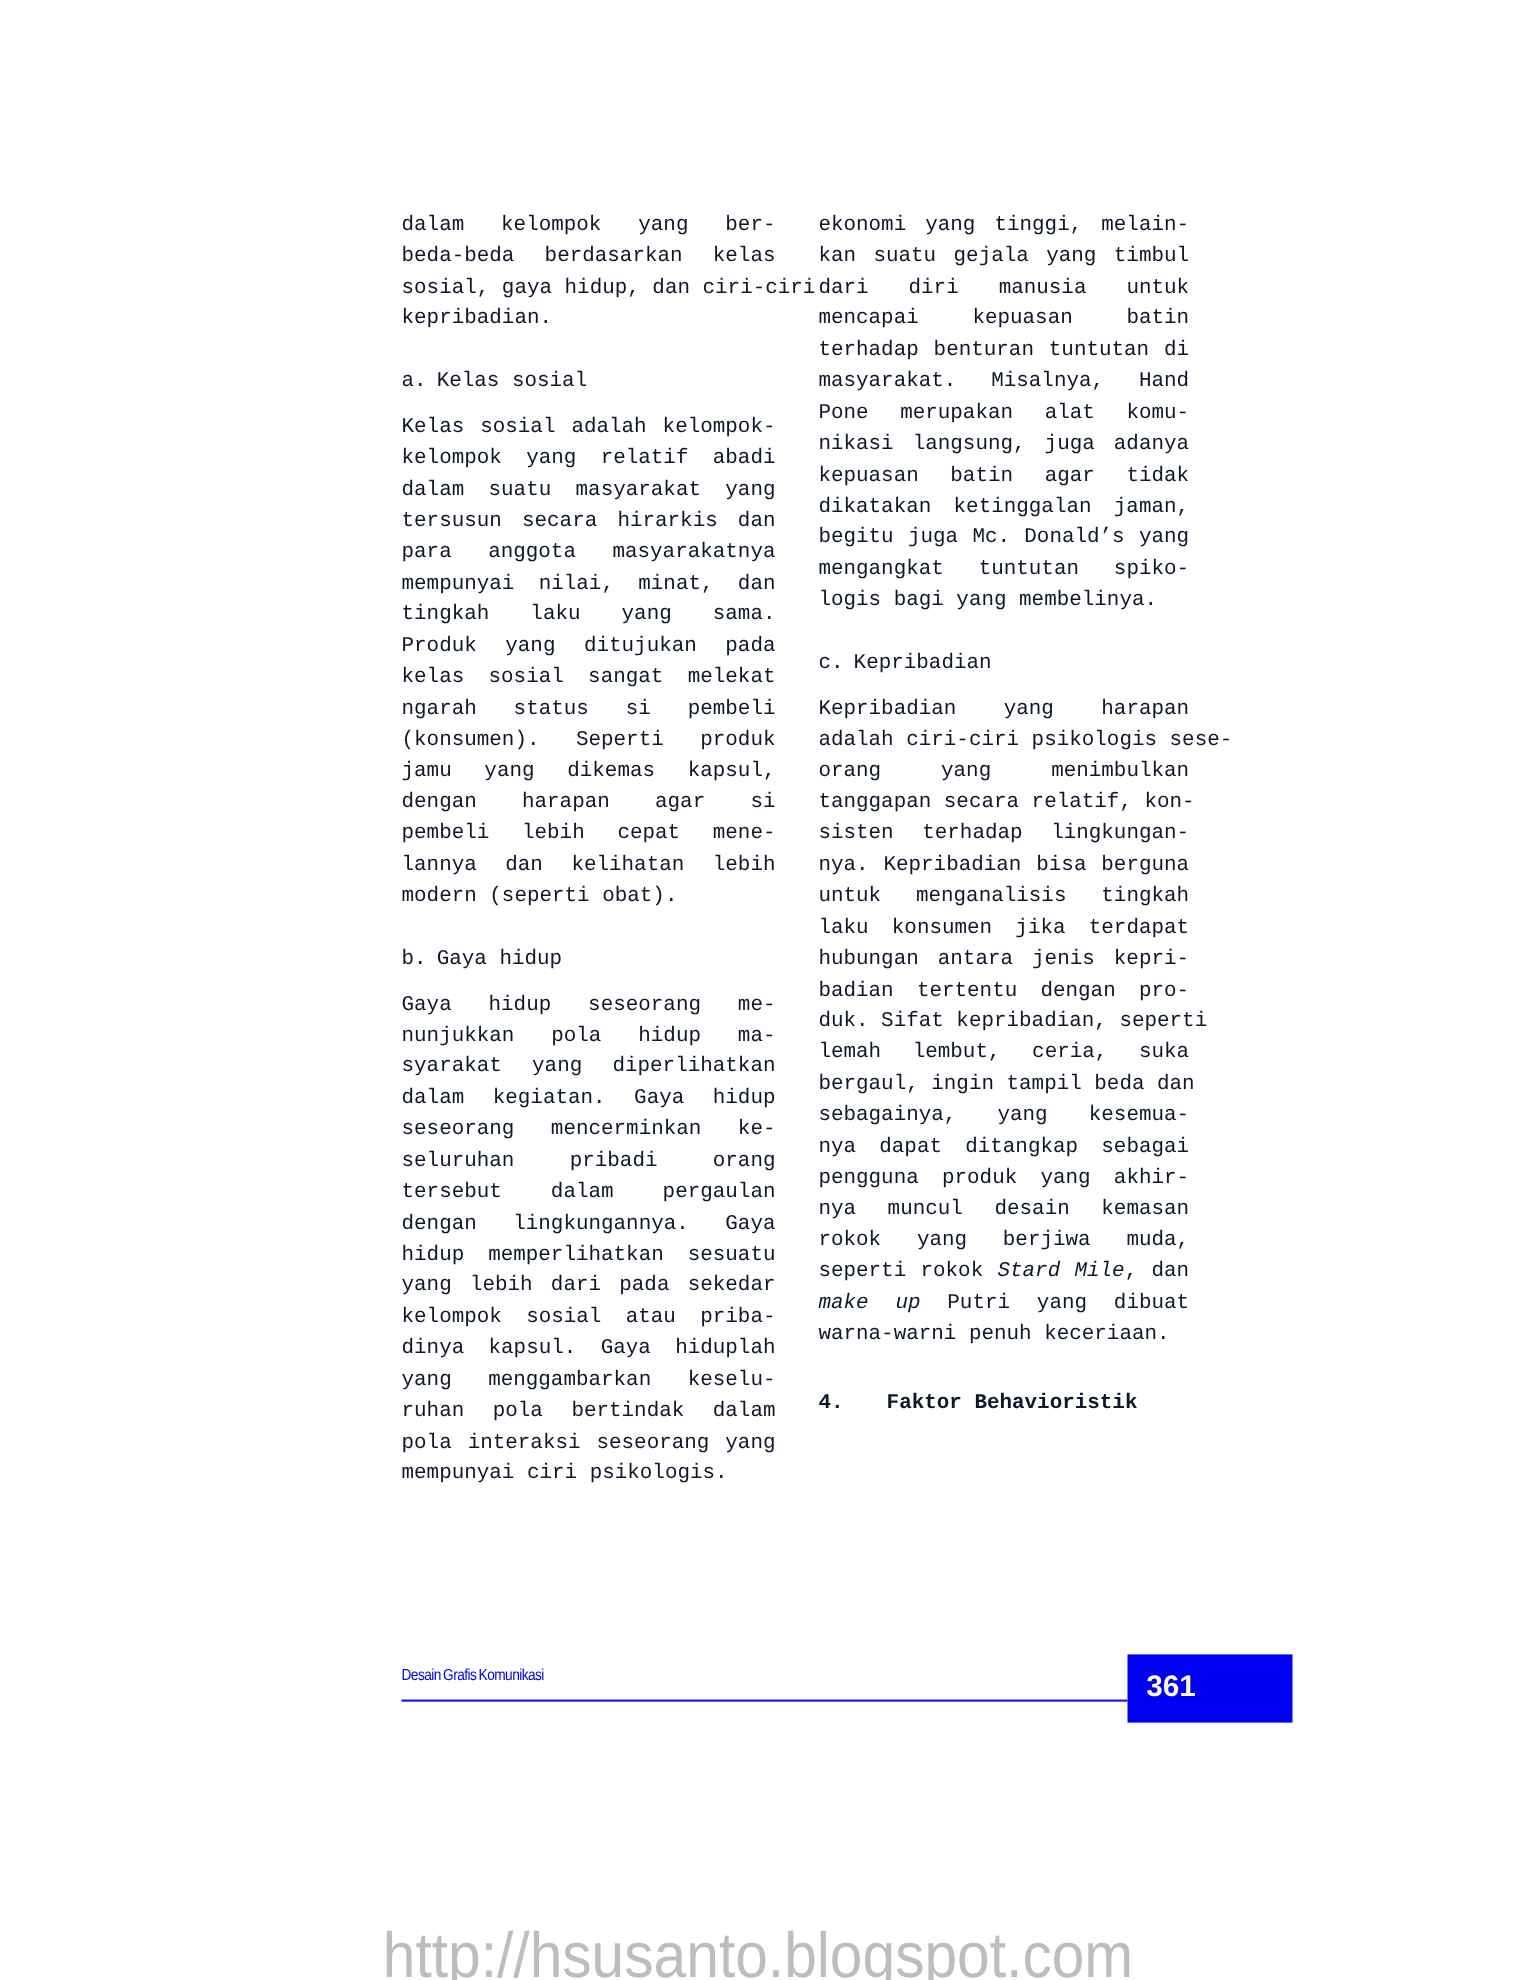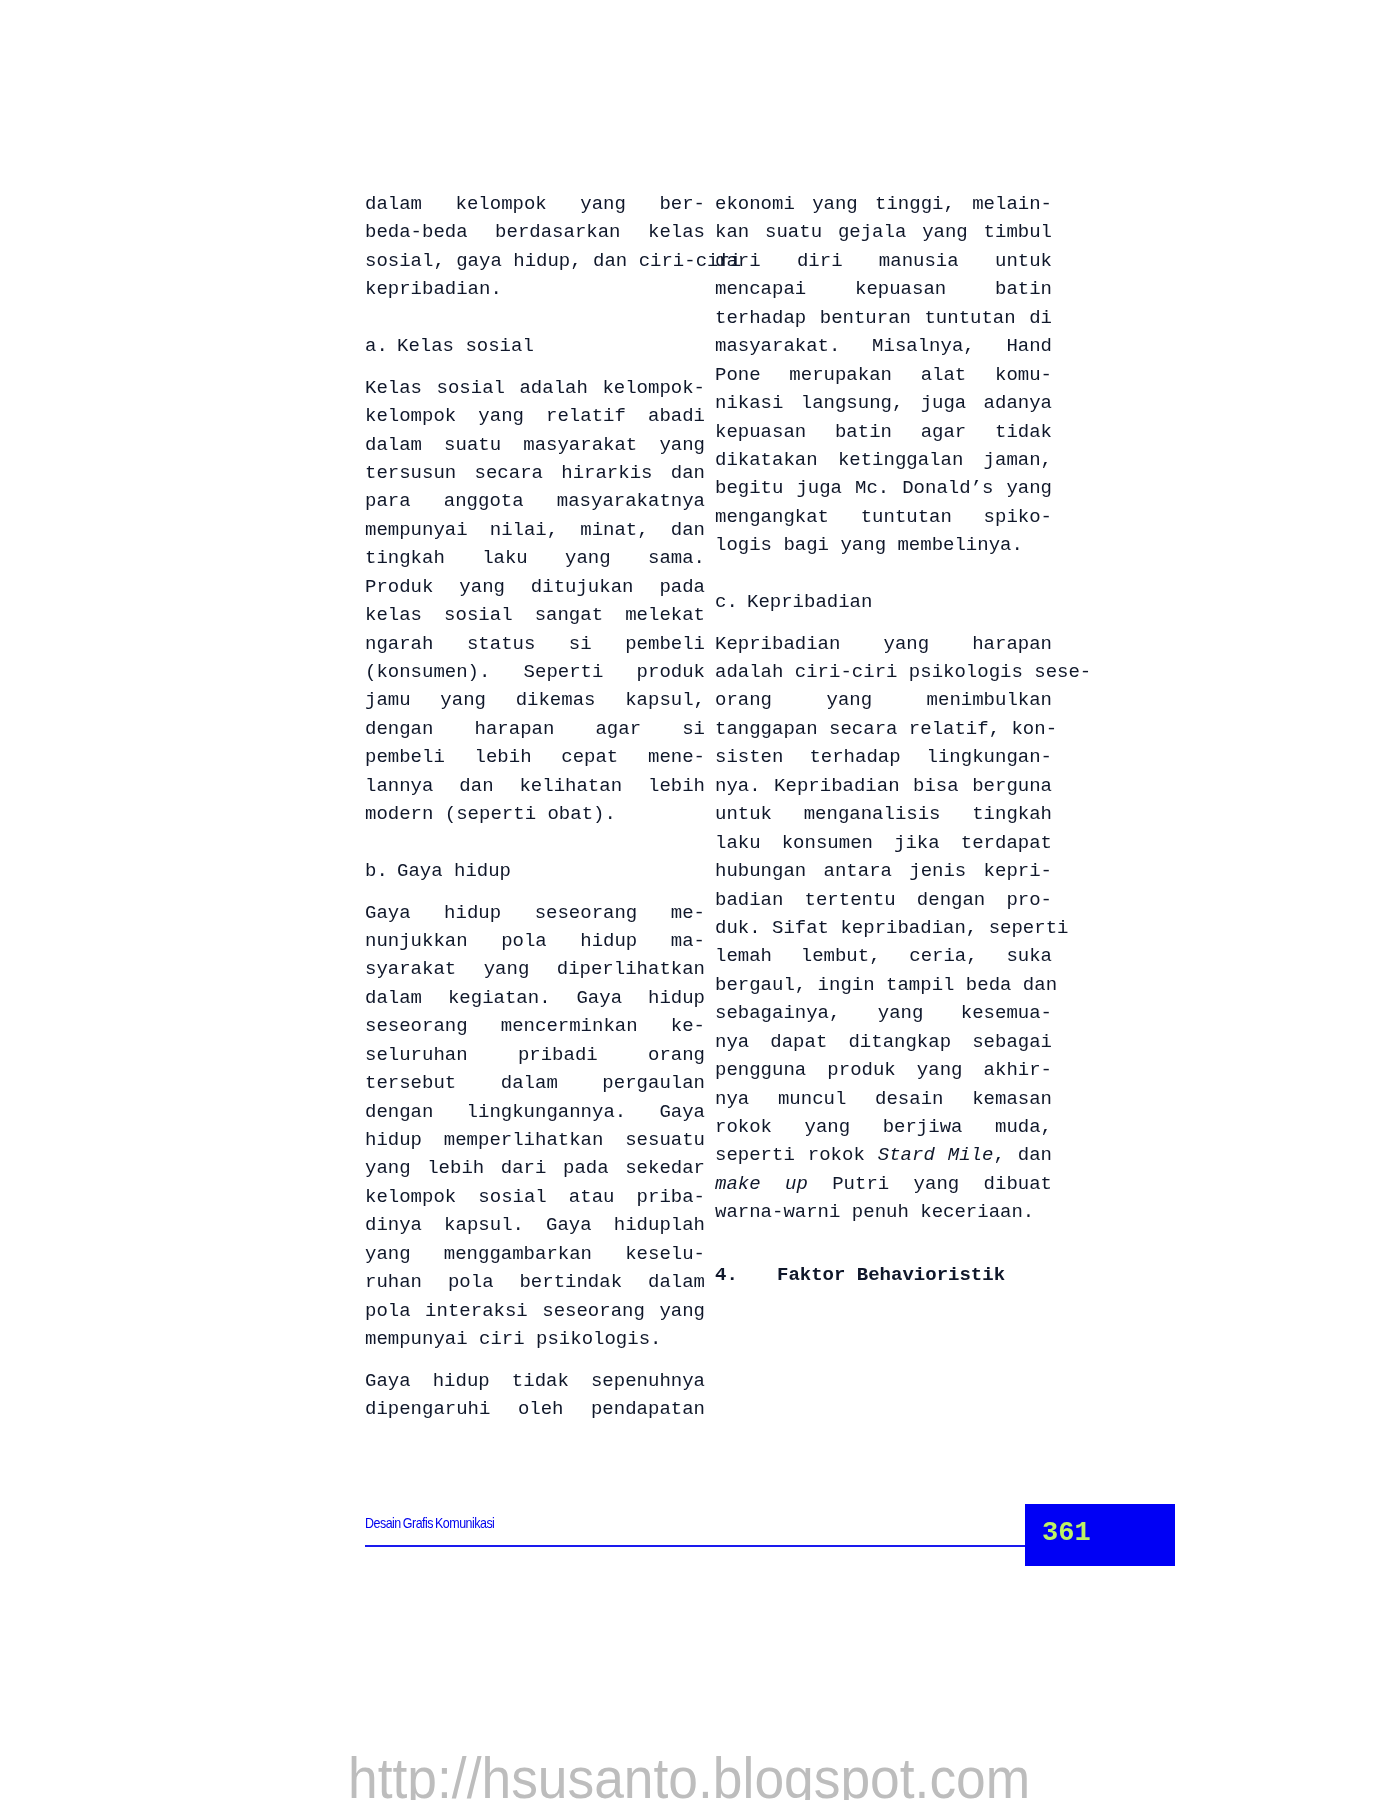--- a/index.html
+++ b/index.html
@@ -7,21 +7,21 @@
     .page { position: absolute; left: 0; top: 0; width: 1390px; height: 1800px; background: #fff; }
     .col {
       position: absolute;
       top: 190px;
       font-family: Liberation Mono, monospace;
       font-size: 19px;
       line-height: 28.45px;
       color: #0f172a;
     }
     .col-left { left: 365px; width: 340px; }
-    .col-right { left: 715px; width: 337px; }
+    .col-right { left: 744px; width: 337px; }
     .line {
       display: block;
       height: 28.45px;
       white-space: nowrap;
       text-align: justify;
       text-align-last: justify;
     }
     .line.last { text-align-last: left; }
     .gap { display: block; height: 28.45px; }
     .gap-sm { display: block; height: 13px; }
@@ -40,22 +40,22 @@
     .footer-rule {
       position: absolute; left: 365px; top: 1545px; width: 660px; height: 2px;
       background: #1a1aee;
     }
     .page-badge {
       position: absolute; left: 1025px; top: 1504px; width: 150px; height: 62px;
       background: #0000f5;
     }
     .page-number {
       position: absolute; left: 17px; top: 14px;
-      font-family: Liberation Mono, monospace; font-weight: bold; font-size: 27px;
-      color: #bef264;
+      font-family: Liberation Sans, sans-serif; font-weight: bold; font-size: 27px;
+      color: #fef9c3;
     }
     .watermark {
       position: absolute; left: 348px; top: 1744px;
       font-family: "Liberation Sans", sans-serif; font-size: 58px;
       color: #bdbdbd; letter-spacing: 0px; white-space: nowrap;
       transform: scaleX(0.92); transform-origin: left top;
     }
   </style>
 </head>
 <body>
@@ -109,24 +109,20 @@
         <span class="line">hidup memperlihatkan sesuatu</span>
         <span class="line">yang lebih dari pada sekedar</span>
         <span class="line">kelompok sosial atau priba-</span>
         <span class="line">dinya kapsul. Gaya hiduplah</span>
         <span class="line">yang menggambarkan keselu-</span>
         <span class="line">ruhan pola bertindak dalam</span>
         <span class="line">pola interaksi seseorang yang</span>
         <span class="line last">mempunyai ciri psikologis.</span>
       </div>
     <span class="gap-sm"></span>
-    <div id="para-b2">
-        <span class="line">Gaya hidup tidak sepenuhnya</span>
-        <span class="line">dipengaruhi oleh pendapatan</span>
-      </div>
   </div>
 
   <div class="col col-right">
     <div id="para-cont">
         <span class="line">ekonomi yang tinggi, melain-</span>
         <span class="line">kan suatu gejala yang timbul</span>
         <span class="line">dari diri manusia untuk</span>
         <span class="line">mencapai kepuasan batin</span>
         <span class="line">terhadap benturan tuntutan di</span>
         <span class="line">masyarakat. Misalnya, Hand</span>

